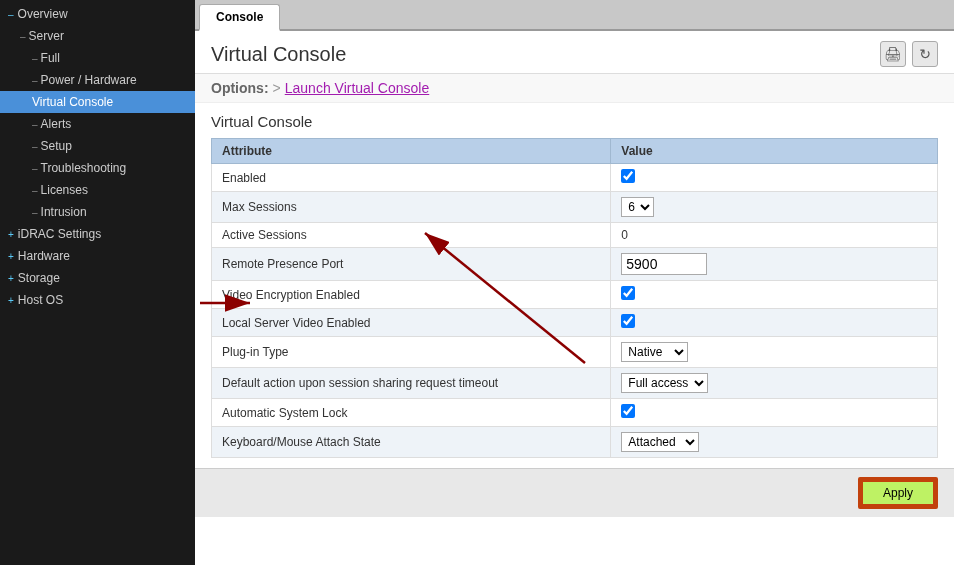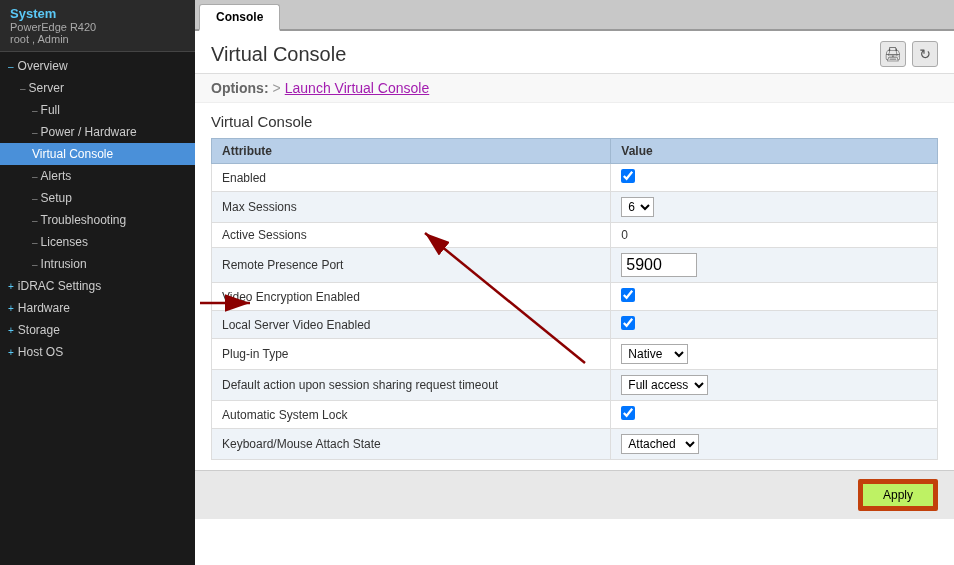--- a/index.html
+++ b/index.html
@@ -179,24 +179,24 @@
       width: 14px; height: 14px; cursor: pointer;
     }
     .select-sm {
       font-size: 12px;
       padding: 1px 2px;
       border: 1px solid #aaa;
       background: #fff;
       cursor: pointer;
     }
     .text-input-sm {
-      font-size: 16px;
+      font-size: 14px;
       padding: 2px 4px;
       border: 1px solid #aaa;
-      width: 76px;
+      width: 86px;
     }
 
     
     .apply-row {
       display: flex;
       justify-content: flex-end;
       padding: 8px 16px;
       background: #e8e8e8;
       border-top: 1px solid #ccc;
     }
@@ -216,25 +216,20 @@
       width: 100%;
       height: 100%;
       pointer-events: none;
       z-index: 10;
     }
   </style>
 </head>
 <body>
 
 <div class="sidebar">
-  <div class="sidebar-header">
-    <div class="system-title">System</div>
-    <div class="system-sub">PowerEdge R420</div>
-    <div class="system-sub">root , Admin</div>
-  </div>
   <div class="sidebar-section">
 
     <div class="sidebar-item" style="padding-left:8px;">
       <span class="sidebar-toggle">–</span>
       <span>Overview</span>
     </div>
 
     <div class="sidebar-item" style="padding-left:20px;">
       <span class="tree-icon">–</span>
       <span>Server</span>

